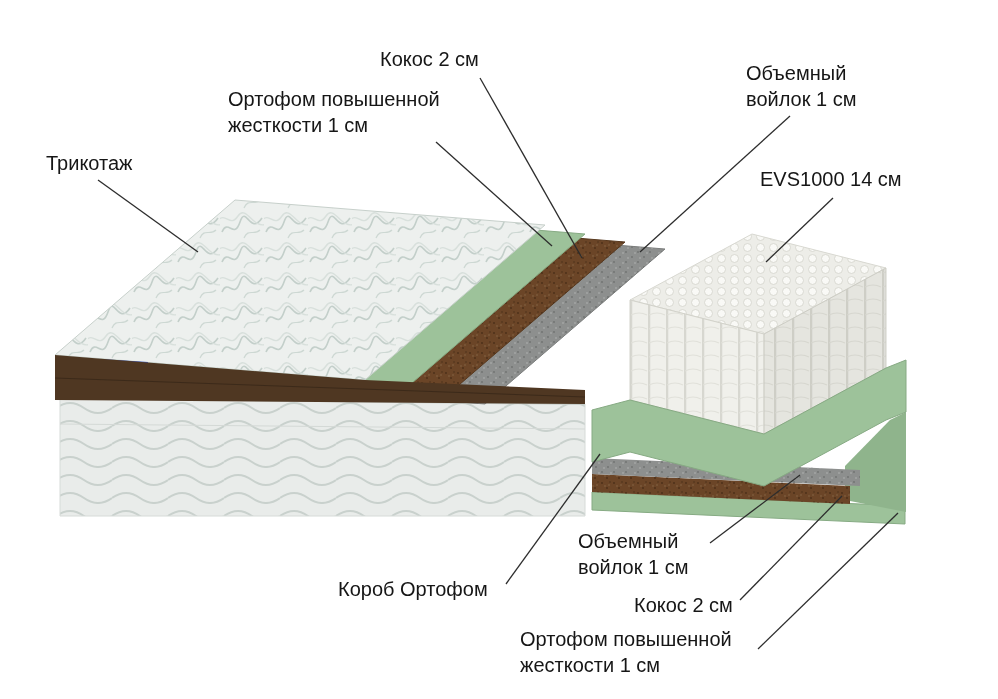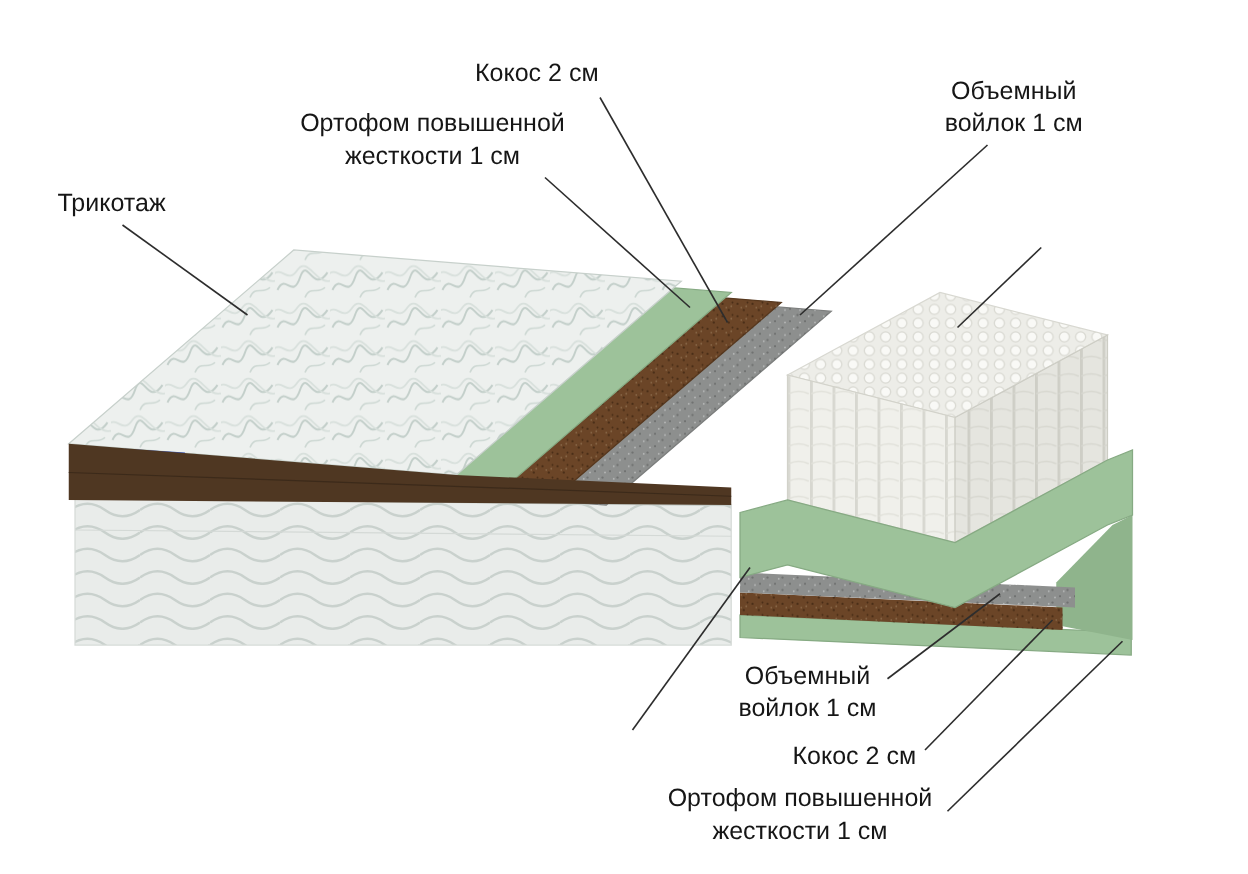--- a/index.html
+++ b/index.html
@@ -7,21 +7,21 @@
   .canvas{
     position:relative;width:998px;height:699px;background:#ffffff;overflow:hidden;
     font-family:"Liberation Sans",sans-serif;
   }
   .canvas svg{position:absolute;left:0;top:0;}
   .callout{
     position:absolute;font-size:20px;line-height:26px;color:#161616;
     white-space:nowrap;
   }
   .callout .ln{display:block;}
-  .center{text-align:center;}
+  .center{}
 </style>
 </head>
 <body>
 
 <div class="canvas">
 
   <svg width="998" height="699" viewBox="0 0 998 699">
     <defs>
       <pattern id="quilt" patternUnits="userSpaceOnUse" width="56" height="36">
         <rect width="56" height="36" fill="#e9ecea"></rect>
@@ -118,29 +118,35 @@
 
   <div class="callout" style="left:380px;top:46px;">
     <span class="ln">Кокос 2 см</span>
   </div>
 
   <div class="callout center" style="left:746px;top:60px;width:130px;">
     <span class="ln">Объемный</span>
     <span class="ln">войлок 1 см</span>
   </div>
 
+  <div class="callout" style="left:760px;top:166px;">
+    <span class="ln">EVS1000 14 см</span>
+  </div>
 
   <div class="callout center" style="left:578px;top:528px;width:136px;">
     <span class="ln">Объемный</span>
     <span class="ln">войлок 1 см</span>
   </div>
 
   <div class="callout" style="left:634px;top:592px;">
     <span class="ln">Кокос 2 см</span>
   </div>
 
   <div class="callout center" style="left:520px;top:626px;width:240px;">
     <span class="ln">Ортофом повышенной</span>
     <span class="ln">жесткости 1 см</span>
   </div>
 
+  <div class="callout" style="left:338px;top:576px;">
+    <span class="ln">Короб Ортофом</span>
+  </div>
 
 </div>
 
 </body></html>

